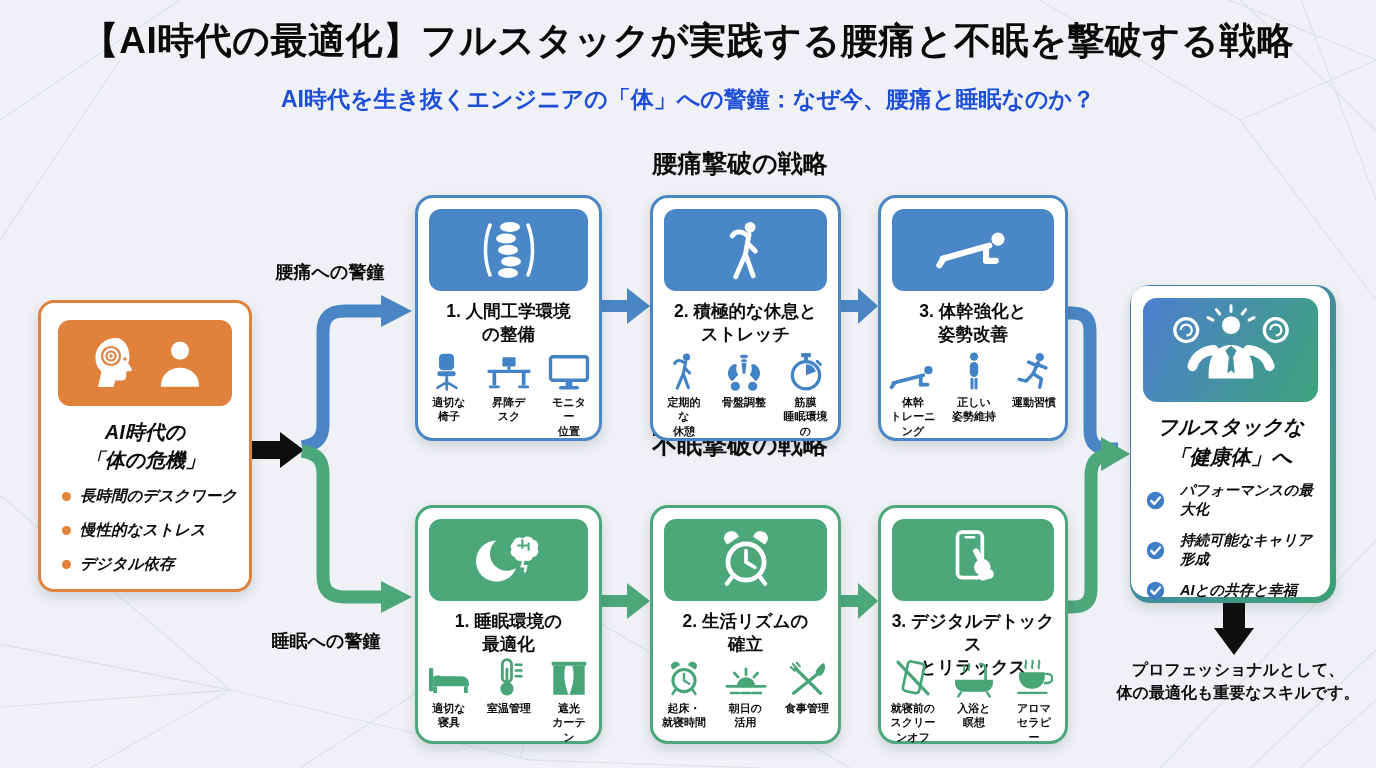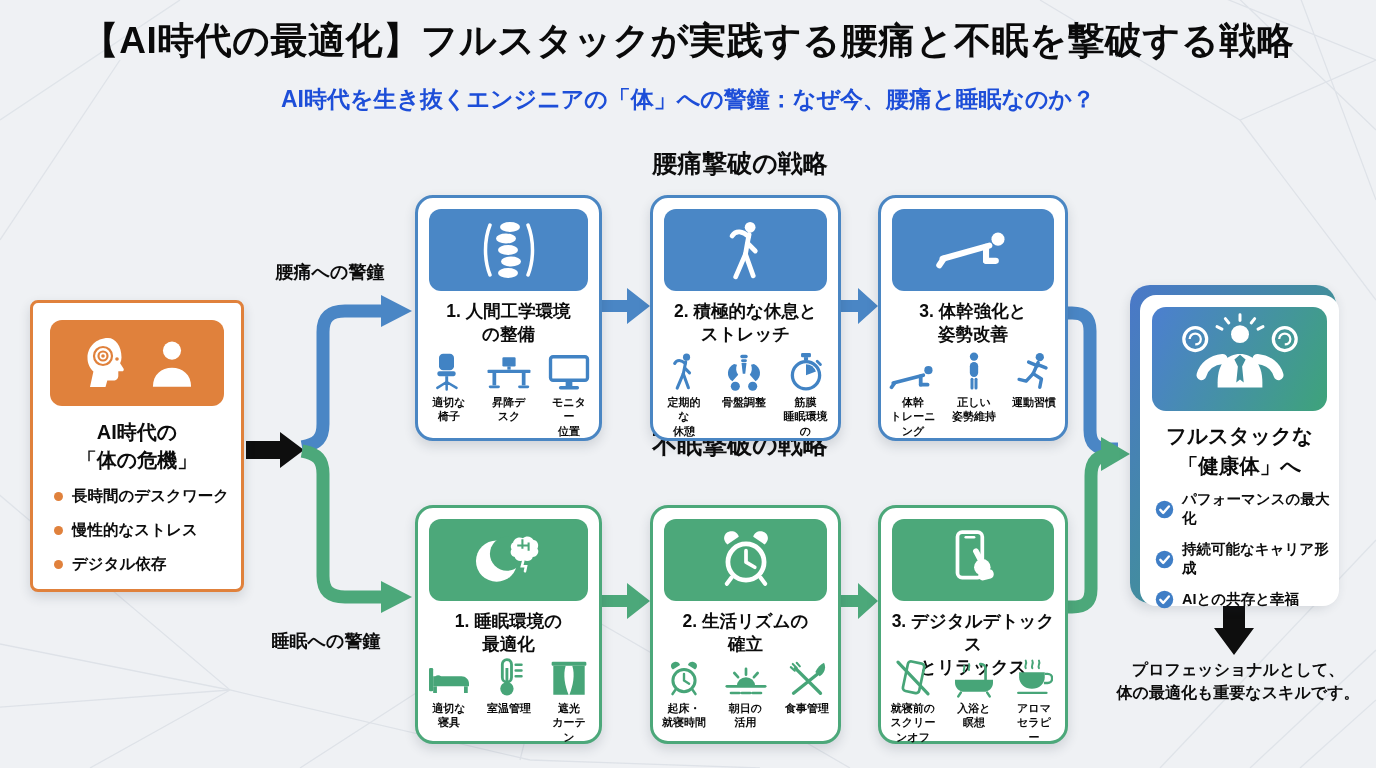--- a/index.html
+++ b/index.html
@@ -11,21 +11,21 @@
   .flow{position:absolute;inset:0;z-index:1;}
   .page-title{position:absolute;top:16px;left:0;width:100%;text-align:center;
     font-size:37px;font-weight:900;letter-spacing:.5px;color:#0a0a0a;z-index:2;}
   .page-subtitle{position:absolute;top:84px;left:0;width:100%;text-align:center;
     font-size:23px;font-weight:800;color:#1d4ed8;z-index:2;}
   .row-heading{position:absolute;width:400px;text-align:center;font-size:25px;font-weight:900;z-index:2;}
   .branch-label{position:absolute;width:160px;text-align:center;font-size:18px;font-weight:900;z-index:2;}
   
   .card{position:absolute;background:#fff;border-radius:18px;z-index:2;
     box-shadow:0 5px 12px rgba(40,50,70,.16);}
-  .src-card{left:30px;top:300px;width:208px;height:286px;border:3.5px solid #e0813c;border-radius:8px;}
+  .src-card{left:38px;top:300px;width:208px;height:286px;border:3.5px solid #e0813c;border-radius:16px;font-style:italic;}
   .src-header{position:absolute;left:17px;right:17px;top:17px;height:86px;background:#e0813c;
     border-radius:12px;display:flex;align-items:center;justify-content:center;gap:12px;}
   .src-title{position:absolute;top:115px;left:0;width:100%;text-align:center;font-size:20px;
     font-weight:900;line-height:1.4;white-space:pre-line;}
   .src-bullets{position:absolute;left:21px;top:183px;right:6px;}
   .bullet{display:flex;align-items:center;gap:9px;margin-bottom:13px;font-size:15.5px;font-weight:800;}
   .dot{width:9px;height:9px;border-radius:50%;background:#e0813c;flex:none;}
   .scard{width:181px;height:240px;}
   .scard.blue{border:3.5px solid #4a86c3;}
   .scard.green{border:3.5px solid #4ca87a;height:233px;}
@@ -36,29 +36,29 @@
   .scard-title{position:absolute;top:102px;left:3px;right:3px;text-align:center;font-size:17.5px;
     font-weight:900;line-height:1.32;white-space:pre-line;}
   .scard-items{position:absolute;top:156px;left:9px;right:9px;display:flex;
     justify-content:space-between;align-items:flex-start;gap:16px;}
   .scard.green .scard-items{top:152px;}
   .sitem{display:flex;flex-direction:column;align-items:center;gap:3px;min-width:44px;}
   .sitem .ic{height:38px;display:flex;align-items:flex-end;justify-content:center;}
   .sitem-label{font-size:11px;font-weight:800;text-align:center;line-height:1.3;white-space:pre-line;}
   .blue-ic{color:#4183c4;}
   .green-ic{color:#47a578;}
-  .goal-wrap{left:1130px;top:285px;width:206px;height:318px;border-radius:20px;padding:10px;
-    background:linear-gradient(120deg,#4a78c9,#3ba273);box-sizing:border-box;}
+  .goal-wrap{left:1130px;top:285px;width:206px;height:318px;border-radius:20px;padding:1px;
+    background:linear-gradient(120deg,#4a78c9,#3ba273);box-sizing:border-box;font-style:italic;}
   .goal-inner{position:relative;width:199px;height:311px;background:#fff;border-radius:16px;}
   .goal-header{position:absolute;left:12px;right:12px;top:12px;height:104px;border-radius:14px;
     background:linear-gradient(115deg,#4c7fd0,#3ea37a);display:flex;align-items:center;justify-content:center;}
   .goal-title{position:absolute;top:126px;left:0;width:100%;text-align:center;font-size:20.5px;
     font-weight:900;line-height:1.45;white-space:pre-line;}
   .goal-checks{position:absolute;left:15px;top:195px;right:4px;}
-  .check-row{display:flex;align-items:center;gap:8px;margin-bottom:12px;font-size:14.5px;font-weight:800;}
+  .check-row{display:flex;align-items:center;gap:15px;margin-bottom:12px;font-size:14.5px;font-weight:800;}
   .footer-note{position:absolute;left:1105px;top:658px;width:266px;text-align:center;font-size:16px;
     font-weight:800;line-height:1.45;white-space:pre-line;z-index:2;}
 </style>
 </head>
 <body>
 
 <div class="canvas">
 
   <svg class="mesh" width="1376" height="768" viewBox="0 0 1376 768">
     <g stroke="#dce0e6" stroke-width="1.3" fill="none" opacity="0.85">

